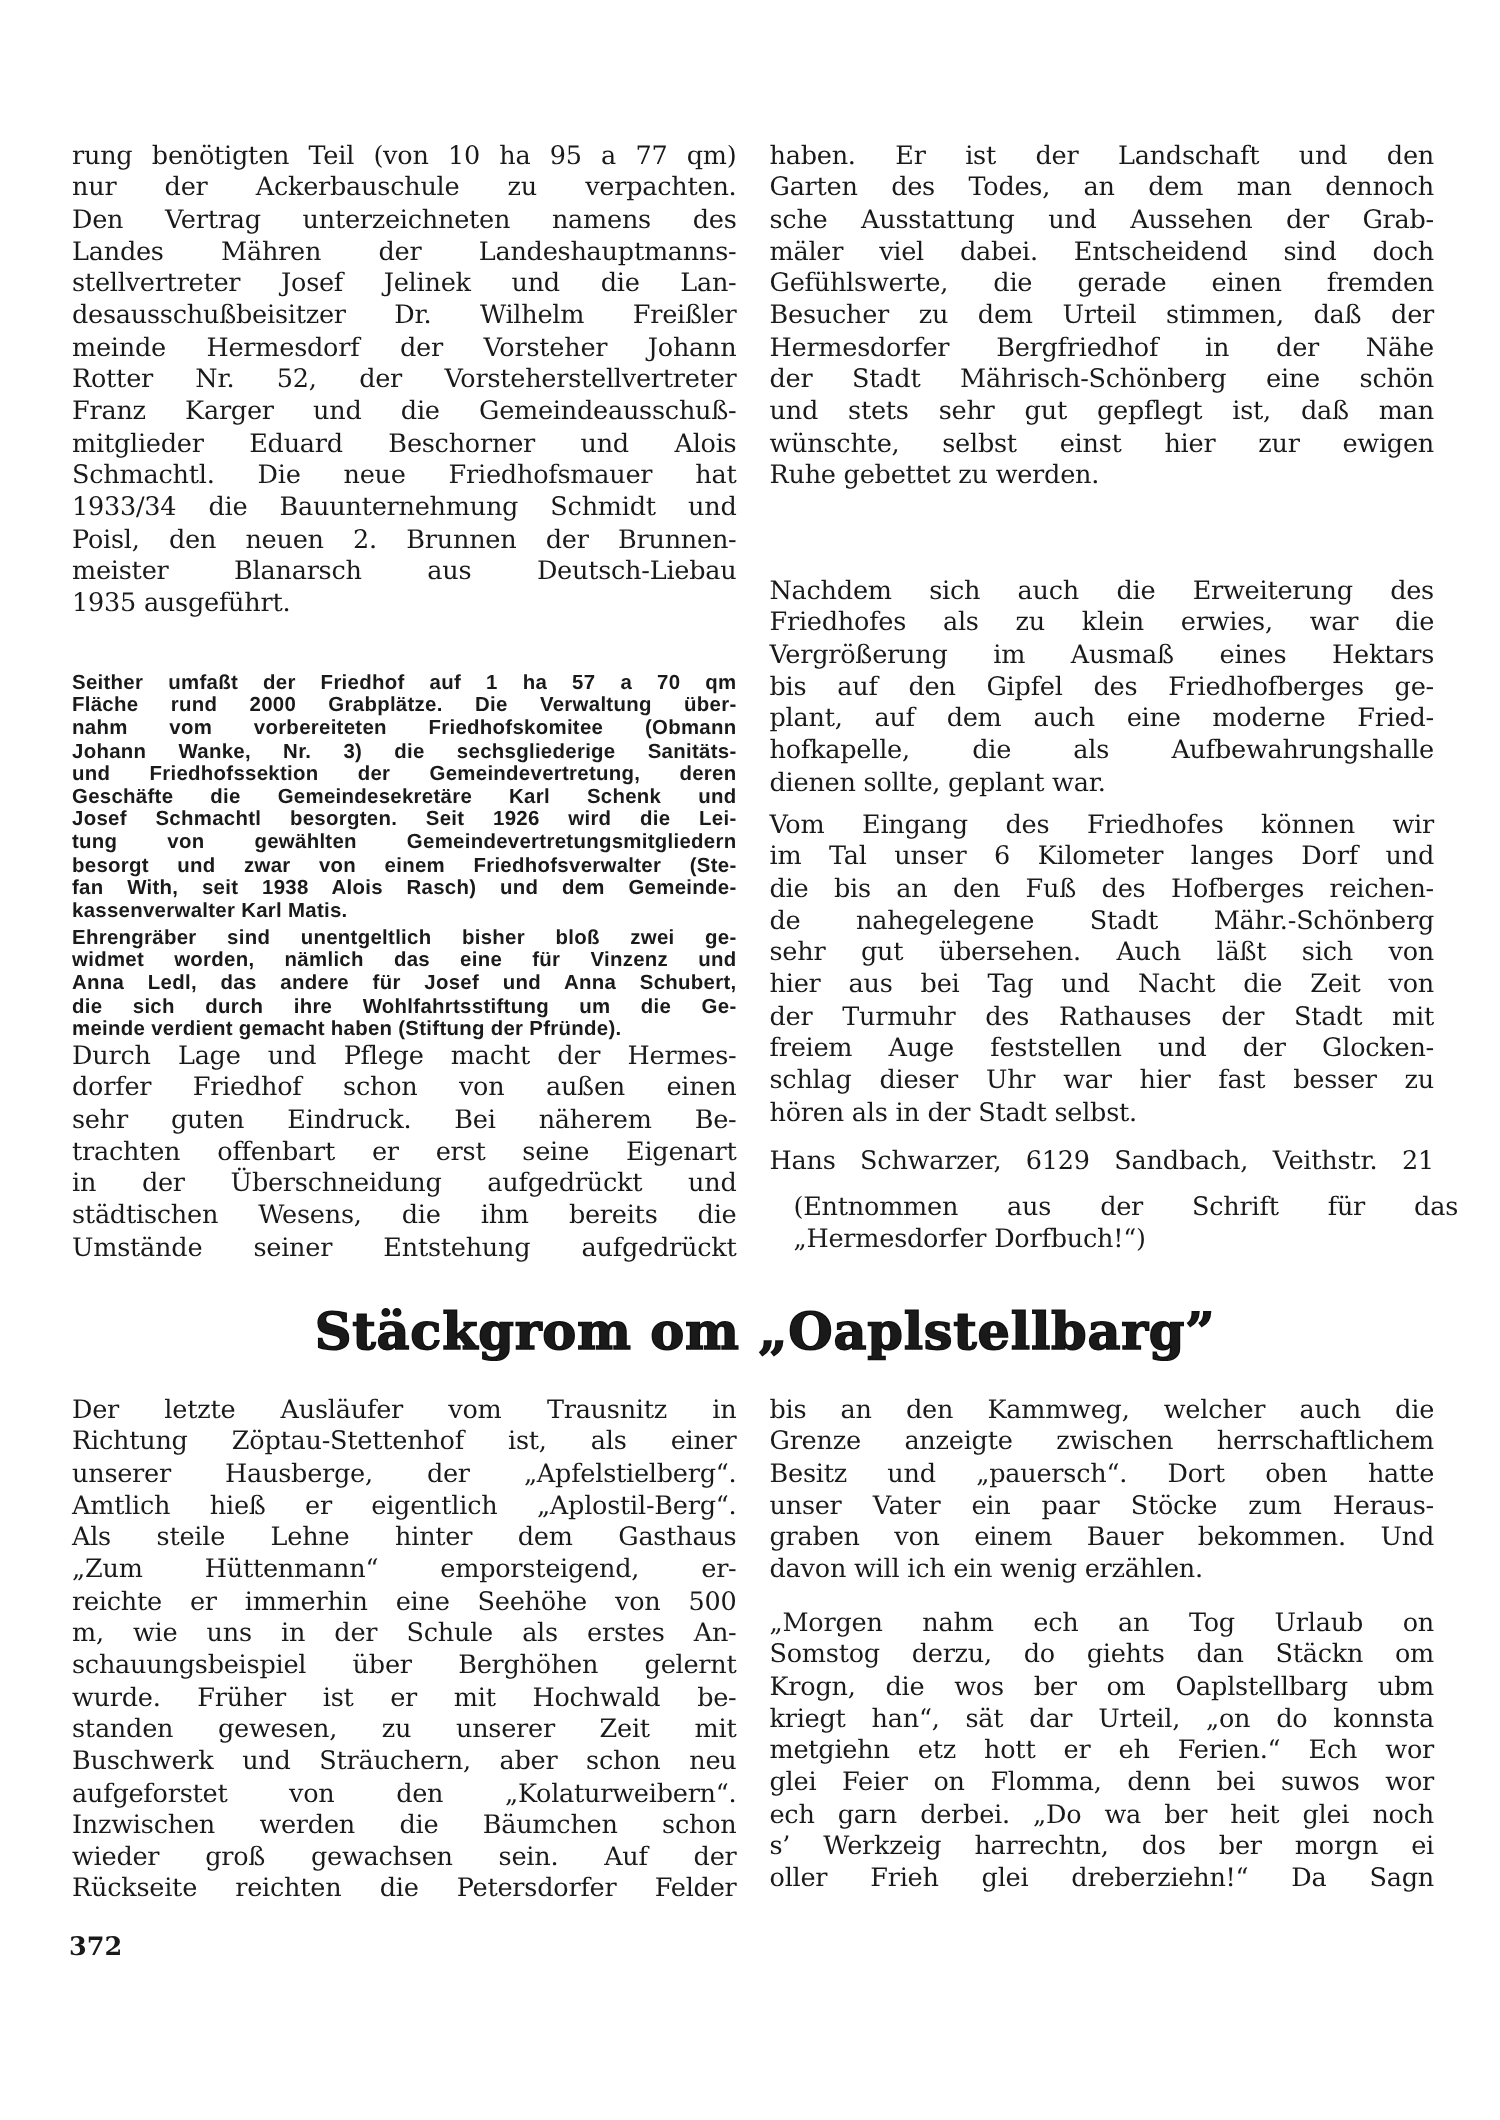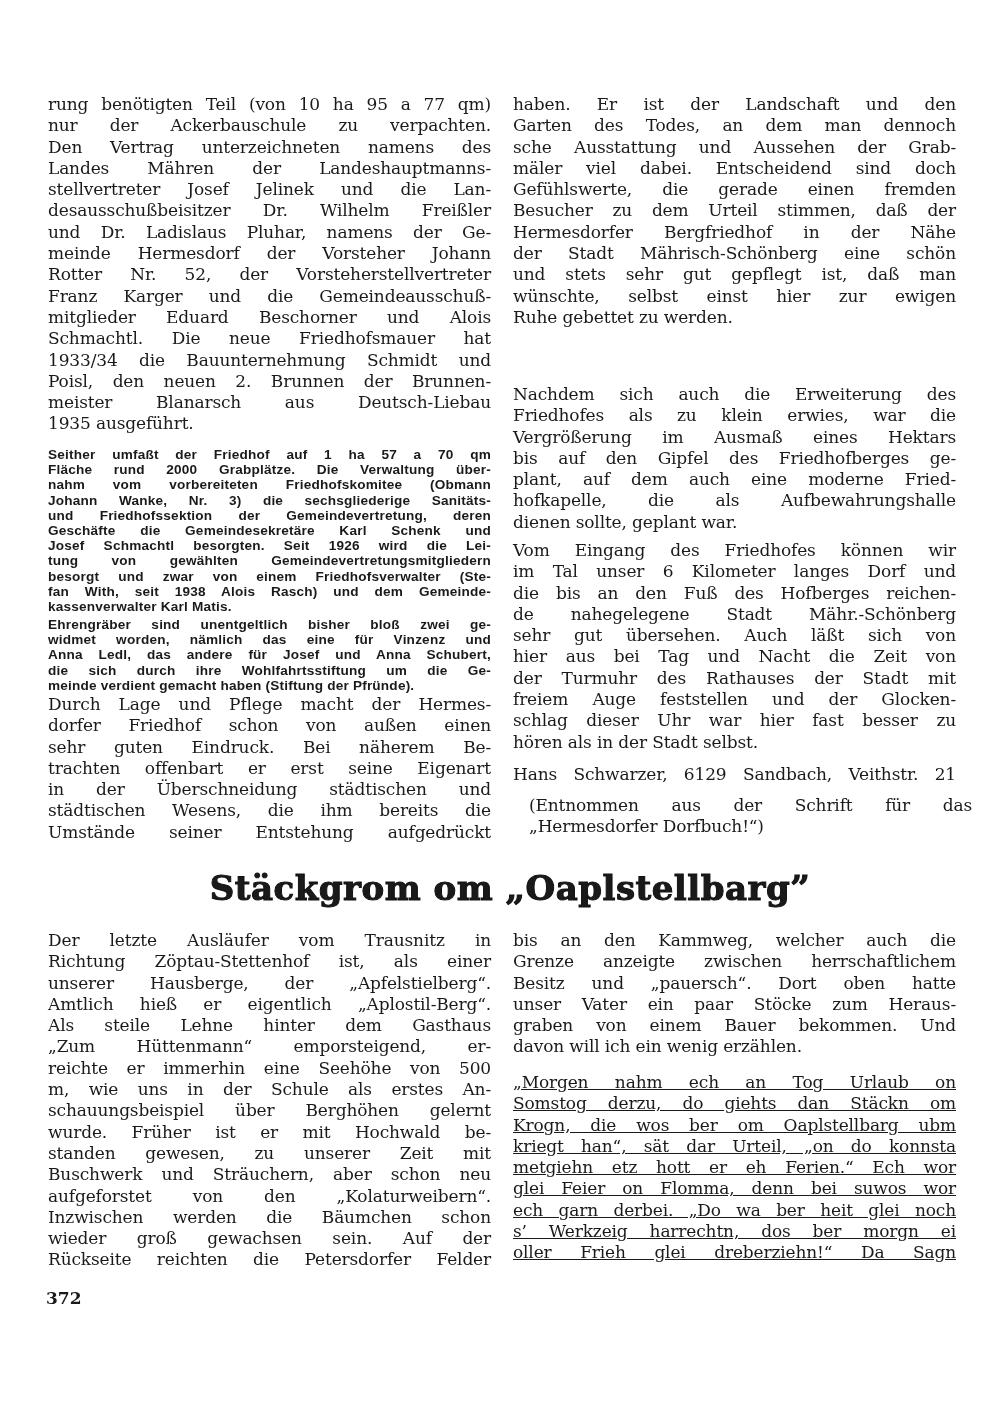--- a/index.html
+++ b/index.html
@@ -49,21 +49,20 @@
 <div class="page">
 
   <div class="col col-left">
     <p class="body-text para" style="top:94px; width:443px;">
       <span class="ln">rung benötigten Teil (von 10 ha 95 a 77 qm)</span>
       <span class="ln">nur der Ackerbauschule zu verpachten.</span>
       <span class="ln">Den Vertrag unterzeichneten namens des</span>
       <span class="ln">Landes Mähren der Landeshauptmanns-</span>
       <span class="ln">stellvertreter Josef Jelinek und die Lan-</span>
       <span class="ln">desausschußbeisitzer Dr. Wilhelm Freißler</span>
-      <span class="ln">und Dr. Ladislaus Pluhar, namens der Ge-</span>
       <span class="ln">meinde Hermesdorf der Vorsteher Johann</span>
       <span class="ln">Rotter Nr. 52, der Vorsteherstellvertreter</span>
       <span class="ln">Franz Karger und die Gemeindeausschuß-</span>
       <span class="ln">mitglieder Eduard Beschorner und Alois</span>
       <span class="ln">Schmachtl. Die neue Friedhofsmauer hat</span>
       <span class="ln">1933/34 die Bauunternehmung Schmidt und</span>
       <span class="ln">Poisl, den neuen 2. Brunnen der Brunnen-</span>
       <span class="ln">meister Blanarsch aus Deutsch-Liebau</span>
       <span class="ln last">1935 ausgeführt.</span>
     </p>
@@ -88,21 +87,21 @@
       <span class="ln">Anna Ledl, das andere für Josef und Anna Schubert,</span>
       <span class="ln">die sich durch ihre Wohlfahrtsstiftung um die Ge-</span>
       <span class="ln last">meinde verdient gemacht haben (Stiftung der Pfründe).</span>
     </p>
 
     <p class="body-text para" style="top:694px; width:443px;">
       <span class="ln">Durch Lage und Pflege macht der Hermes-</span>
       <span class="ln">dorfer Friedhof schon von außen einen</span>
       <span class="ln">sehr guten Eindruck. Bei näherem Be-</span>
       <span class="ln">trachten offenbart er erst seine Eigenart</span>
-      <span class="ln">in der Überschneidung städtischen und</span>
+      <span class="ln">in der Überschneidung aufgedrückt und</span>
       <span class="ln">städtischen Wesens, die ihm bereits die</span>
       <span class="ln">Umstände seiner Entstehung aufgedrückt</span>
     </p>
   </div>
 
   <div class="col col-right">
     <p class="body-text para" style="top:94px; width:443px;">
       <span class="ln">haben. Er ist der Landschaft und den</span>
       <span class="ln">Garten des Todes, an dem man dennoch</span>
       <span class="ln">sche Ausstattung und Aussehen der Grab-</span>
@@ -175,21 +174,21 @@
   <div class="col col-right">
     <p class="body-text para" style="top:930px; width:443px;">
       <span class="ln">bis an den Kammweg, welcher auch die</span>
       <span class="ln">Grenze anzeigte zwischen herrschaftlichem</span>
       <span class="ln">Besitz und „pauersch“. Dort oben hatte</span>
       <span class="ln">unser Vater ein paar Stöcke zum Heraus-</span>
       <span class="ln">graben von einem Bauer bekommen. Und</span>
       <span class="ln last">davon will ich ein wenig erzählen.</span>
     </p>
 
-    <p class="body-text para" style="top:1072px; width:443px;text-decoration:underline;">
+    <p class="body-text para" style="top:1072px; width:443px;">
       <span class="ln">„Morgen nahm ech an Tog Urlaub on</span>
       <span class="ln">Somstog derzu, do giehts dan Stäckn om</span>
       <span class="ln">Krogn, die wos ber om Oaplstellbarg ubm</span>
       <span class="ln">kriegt han“, sät dar Urteil, „on do konnsta</span>
       <span class="ln">metgiehn etz hott er eh Ferien.“ Ech wor</span>
       <span class="ln">glei Feier on Flomma, denn bei suwos wor</span>
       <span class="ln">ech garn derbei. „Do wa ber heit glei noch</span>
       <span class="ln">s’ Werkzeig harrechtn, dos ber morgn ei</span>
       <span class="ln">oller Frieh glei dreberziehn!“ Da Sagn</span>
     </p>

